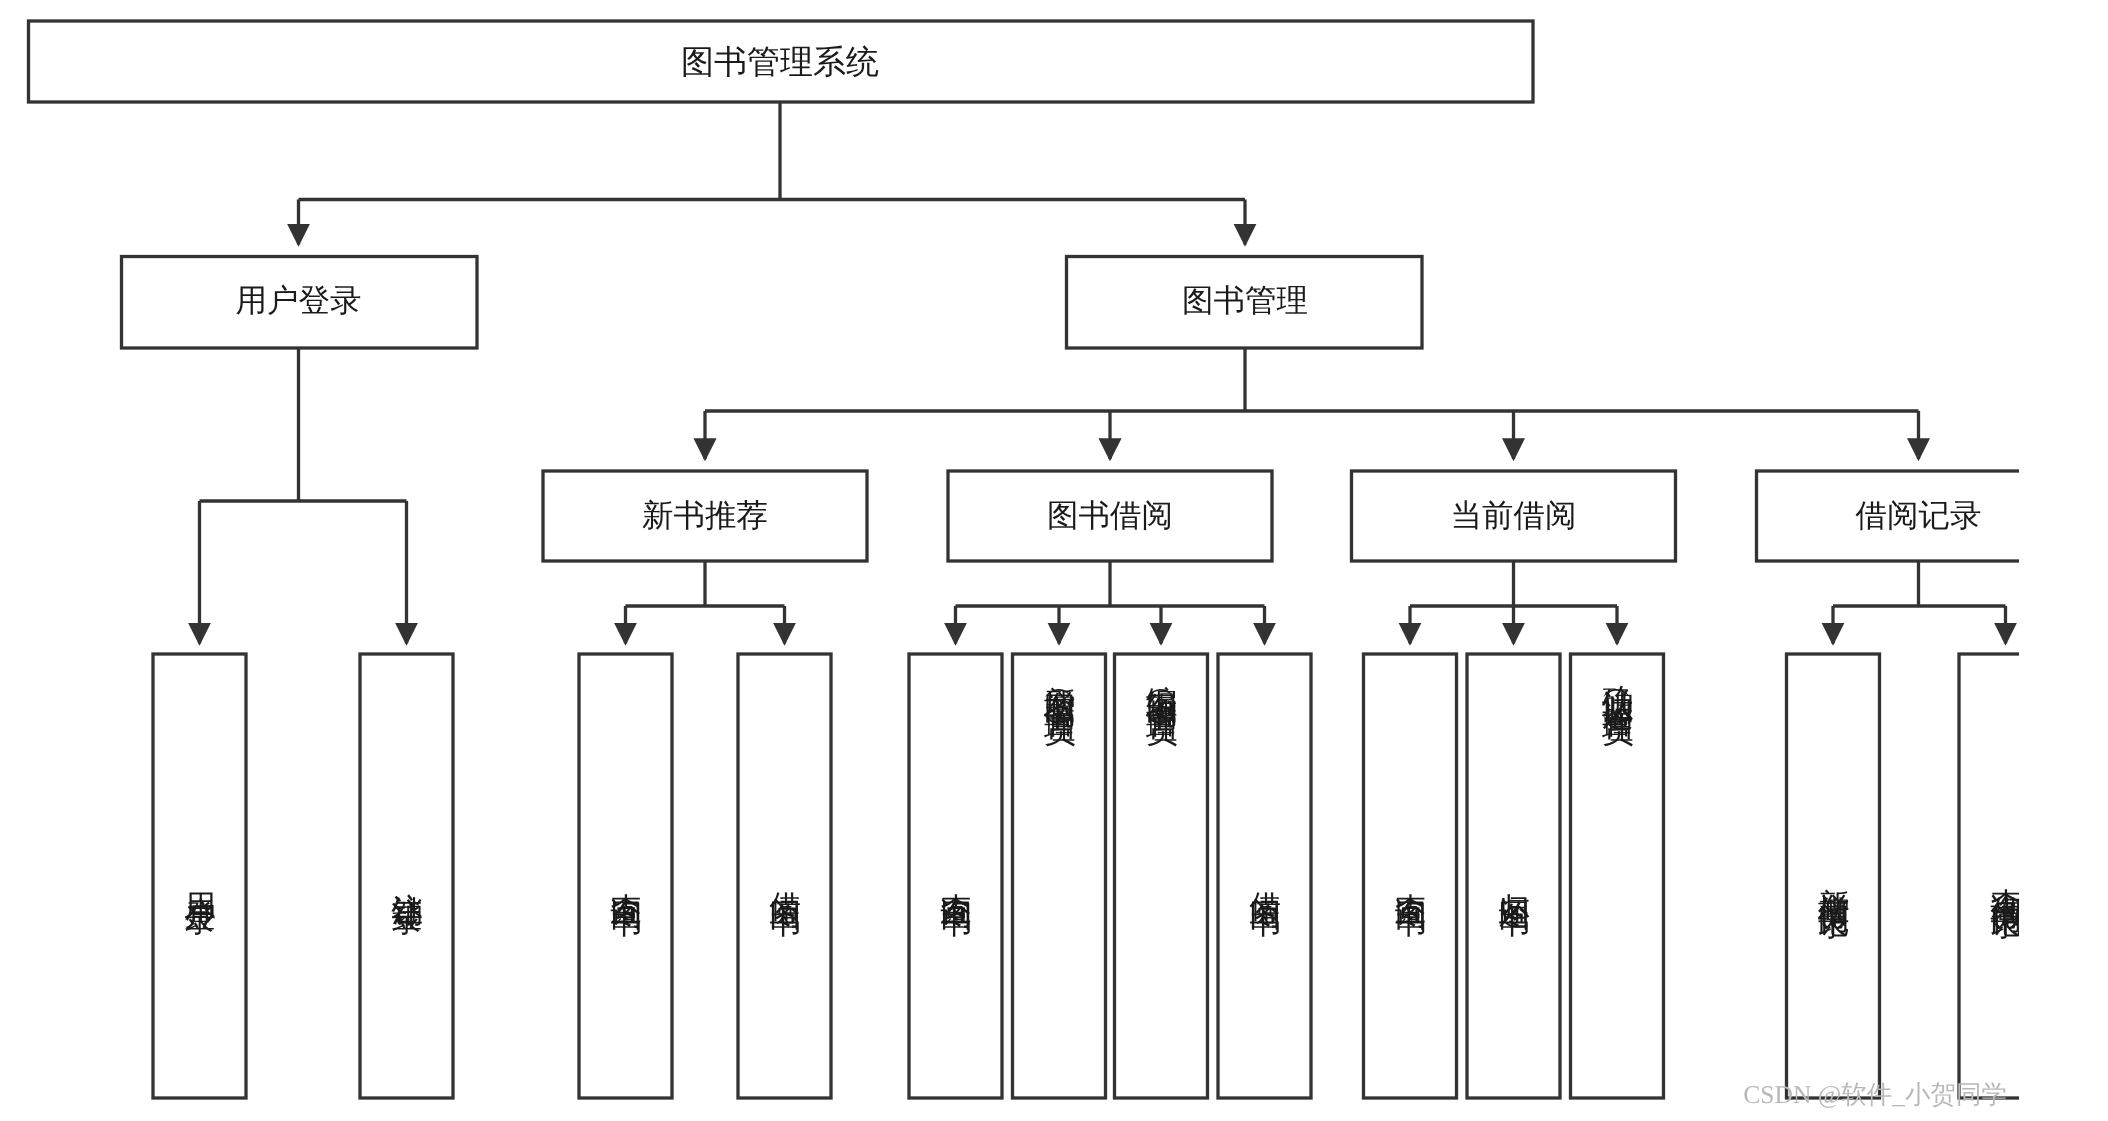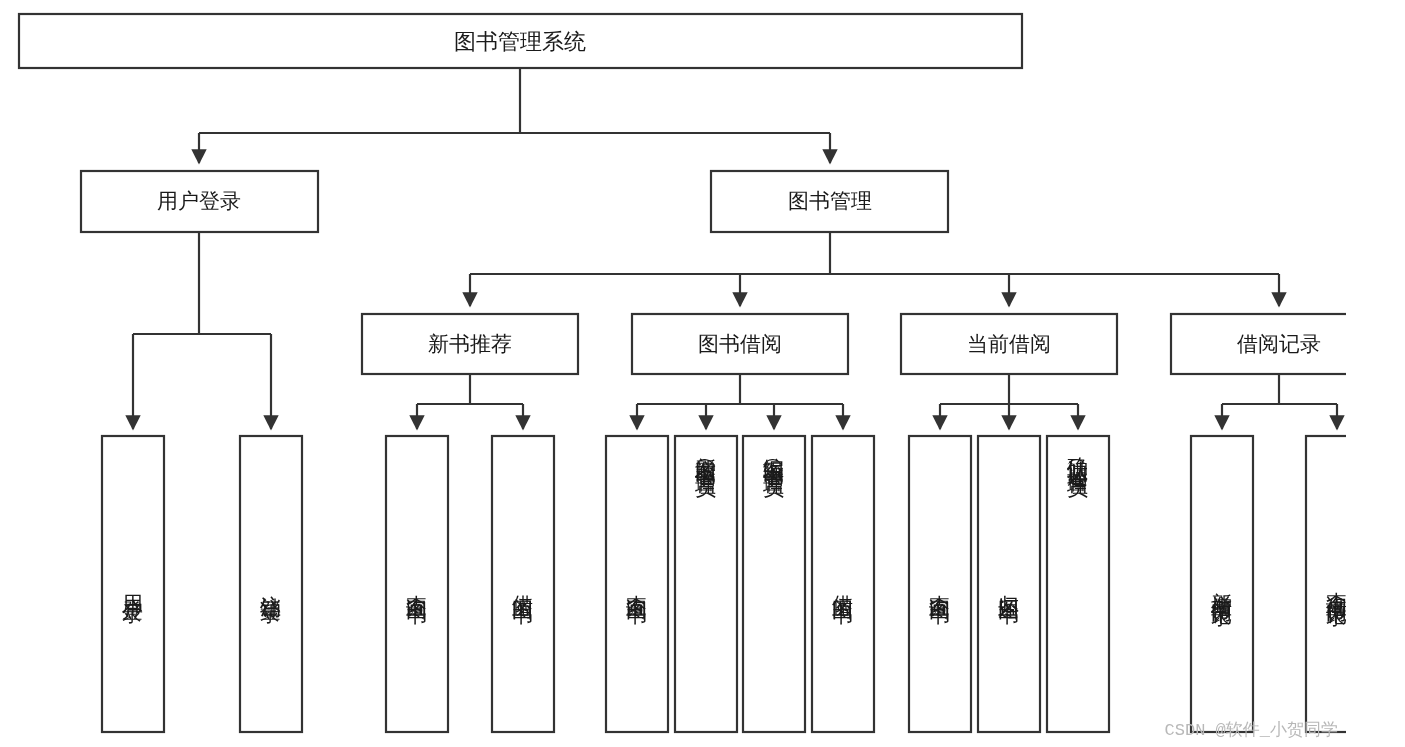--- a/index.html
+++ b/index.html
@@ -63,21 +63,21 @@
     position: absolute;
     display: flex;
     align-items: center;
     justify-content: center;
     pointer-events: none;
   }
   .watermark {
     position: absolute;
     right: 8px;
     bottom: 6px;
-    font-family: Liberation Mono, monospace;
+    font-family: Liberation Serif, serif;
     font-size: 17px;
     color: #b8b8b8;
     white-space: nowrap;
   }
 </style>
 </head>
 <body>
 
 <div id="diagram-root">
 

